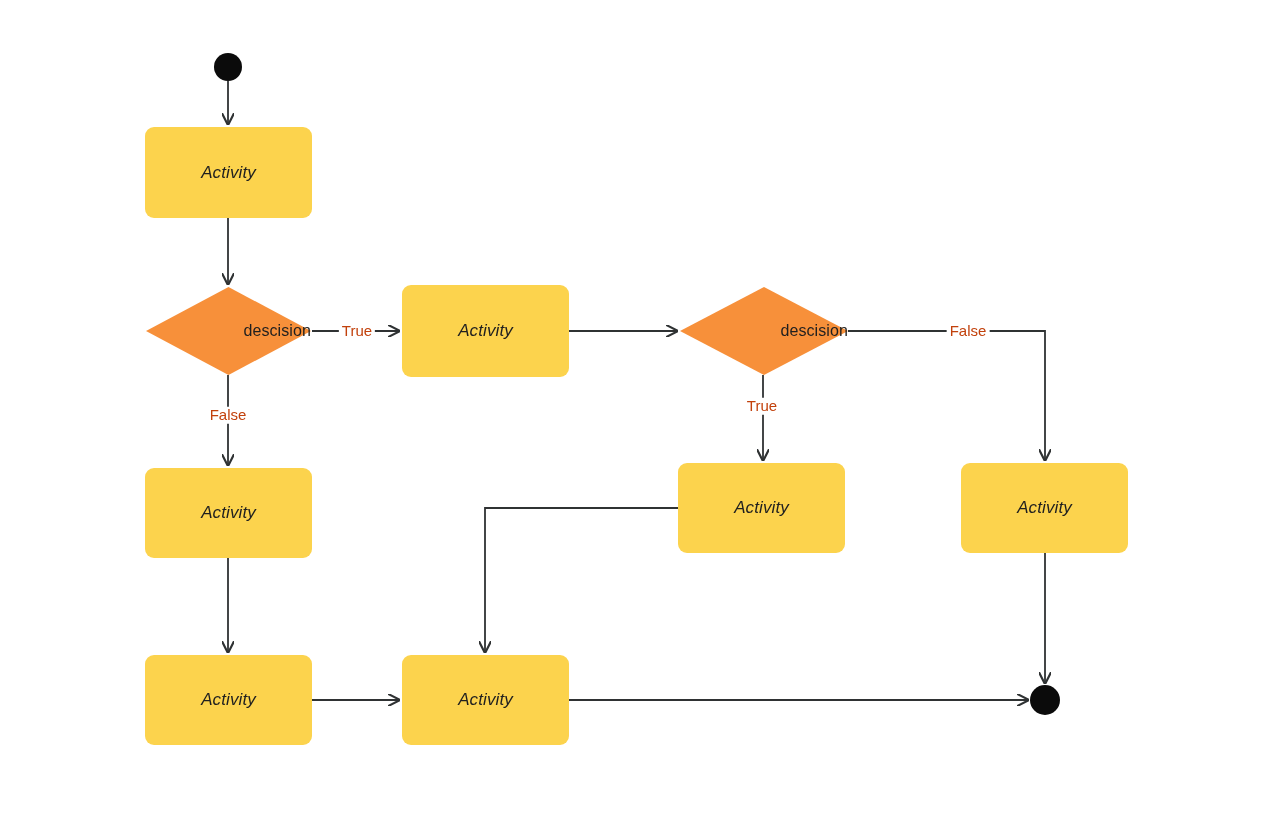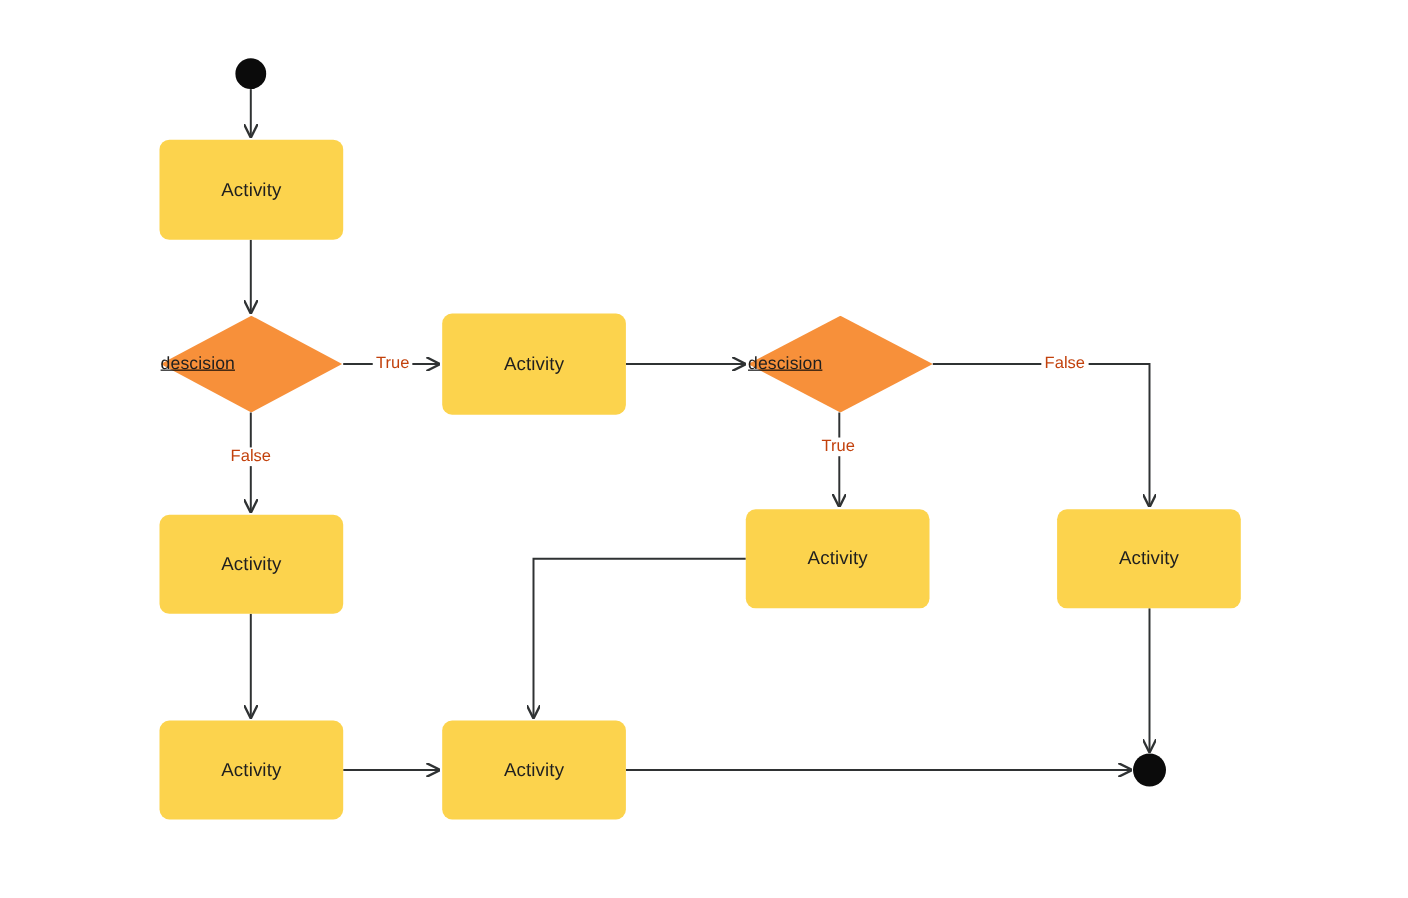--- a/index.html
+++ b/index.html
@@ -32,27 +32,27 @@
   .activity {
     background: #FCD34D;
     border-radius: 9px;
     display: flex;
     align-items: center;
     justify-content: center;
     color: #1f1f1f;
     font-size: 17px;
     font-family: "Liberation Sans", sans-serif;
     letter-spacing: 0.1px;
+    font-style: italic;
   }
   .decision-wrap {
     position: absolute;
     display: flex;
     align-items: center;
-    justify-content: flex-start;
-    text-decoration: underline;
+    justify-content: flex-end;
   }
   .decision-shape {
     position: absolute;
     left: 0;
     top: 0;
     width: 100%;
     height: 100%;
   }
   .decision-label {
     position: relative;

